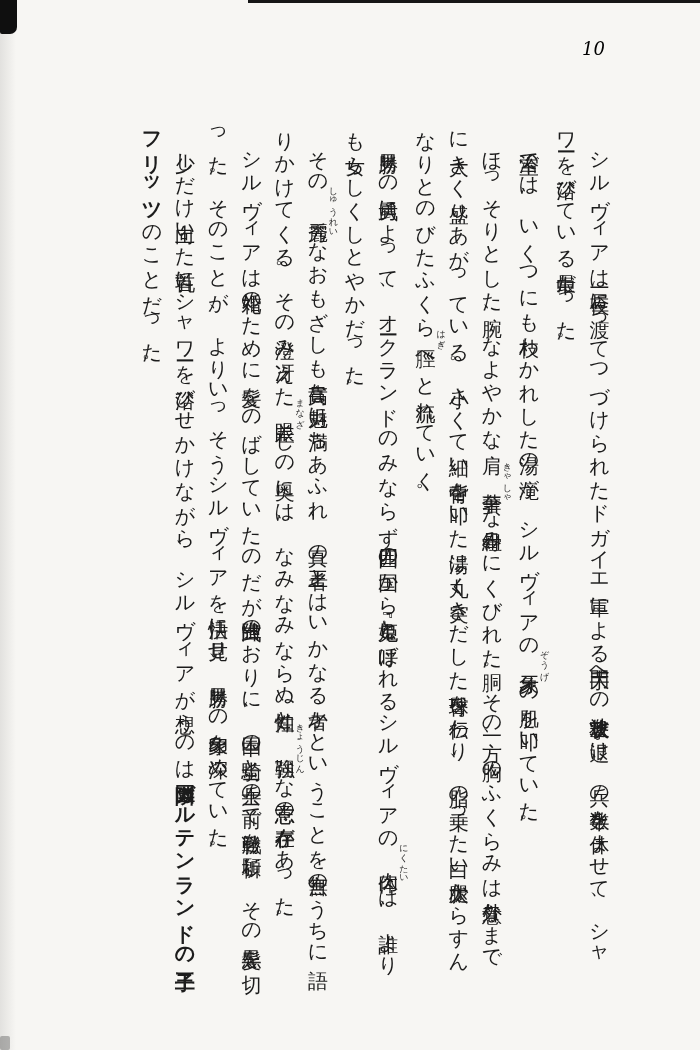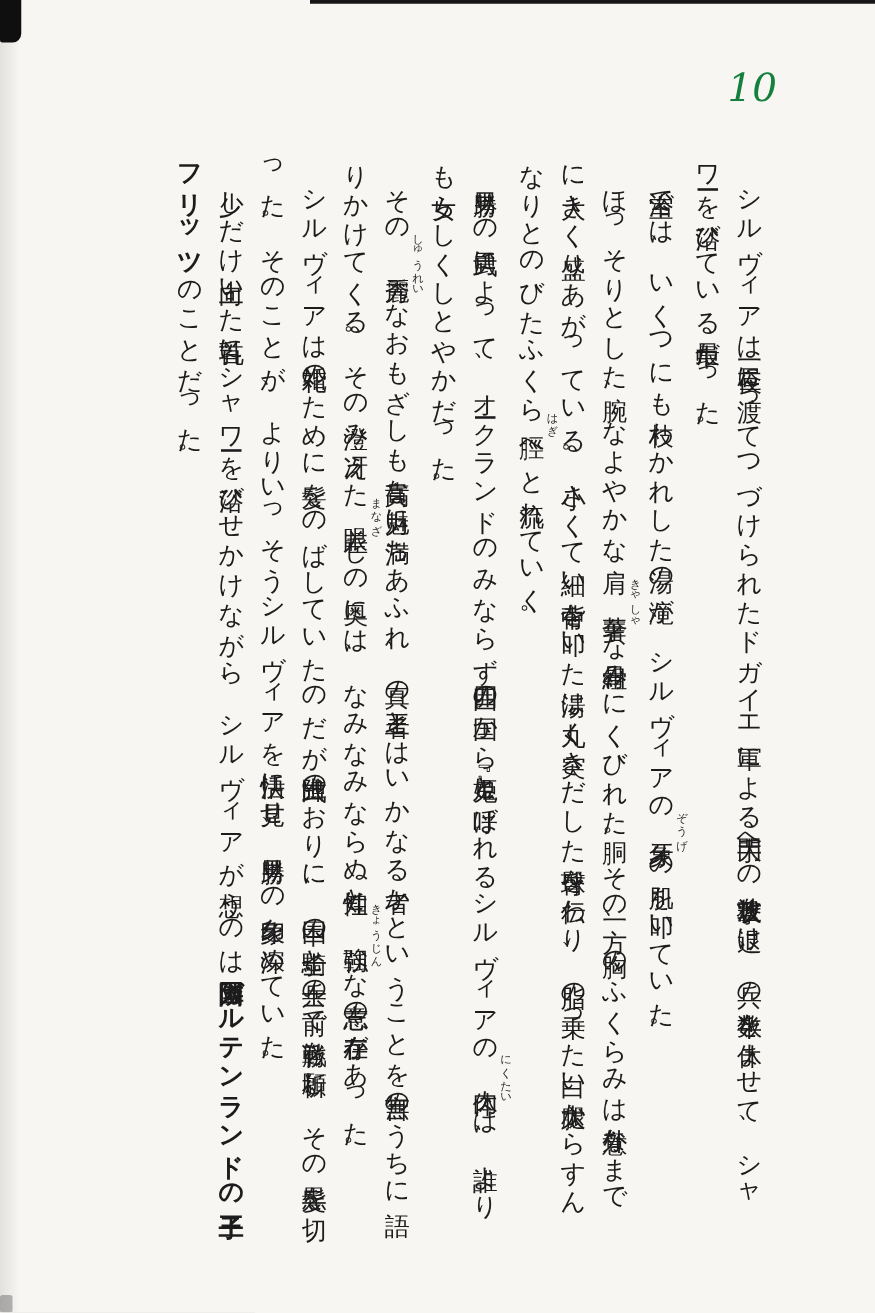--- a/index.html
+++ b/index.html
@@ -35,24 +35,24 @@
   }
   .scan-bottom-smudge {
     position: absolute;
     left: 0; top: 1036px;
     width: 10px; height: 14px;
     background: rgba(60,60,60,0.35);
     border-radius: 2px;
   }
   .page-number {
     position: absolute;
-    top: 53px; left: 582px;
-    font-size: 31px;
+    top: 38px; left: 582px;
+    font-size: 18px;
     font-style: italic;
-    color: #15803d;
+    color: #000000;
     font-family: "DejaVu Serif", serif;
   }
   .text-block {
     position: absolute;
     top: 118px; left: 78px;
     width: 538px; height: 848px;
     writing-mode: vertical-rl;
     -webkit-writing-mode: vertical-rl;
     text-orientation: mixed;
     font-size: 20px;

